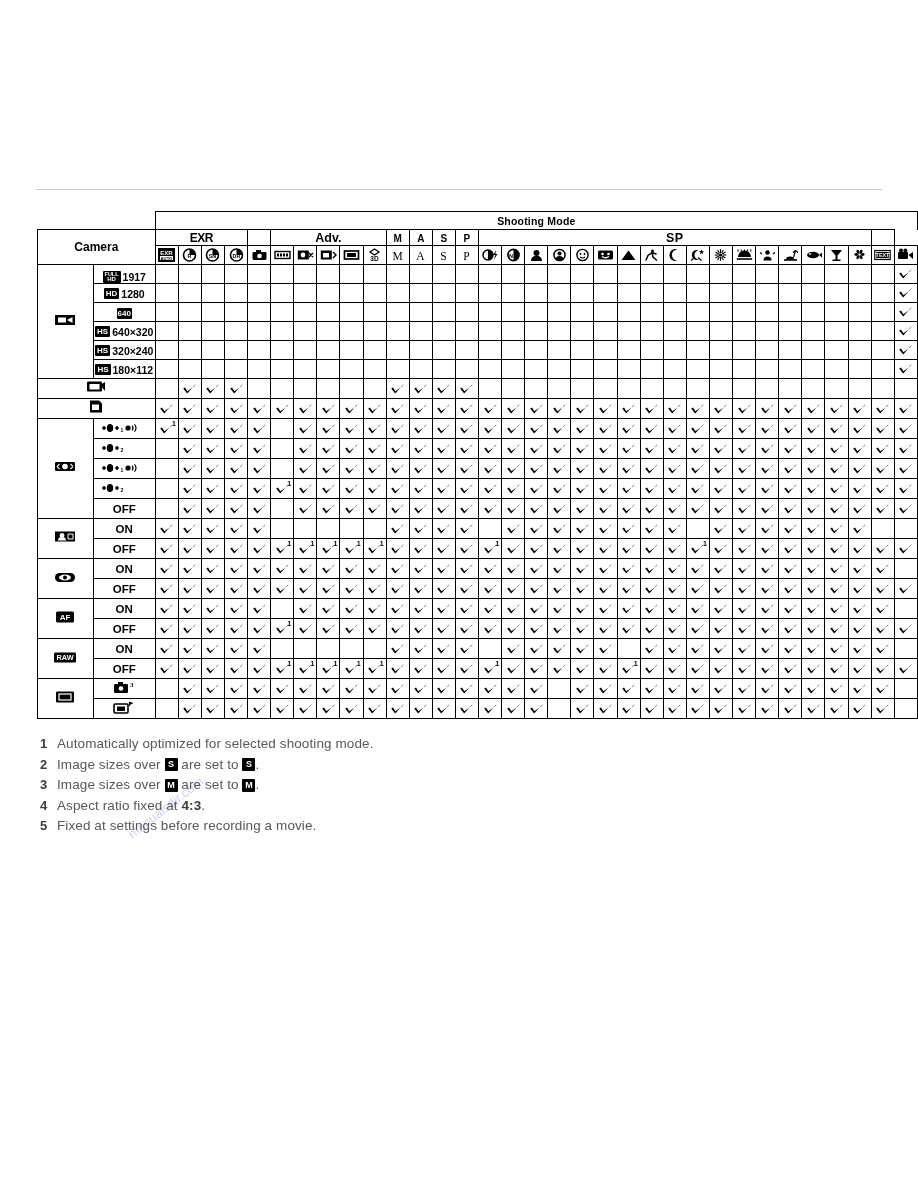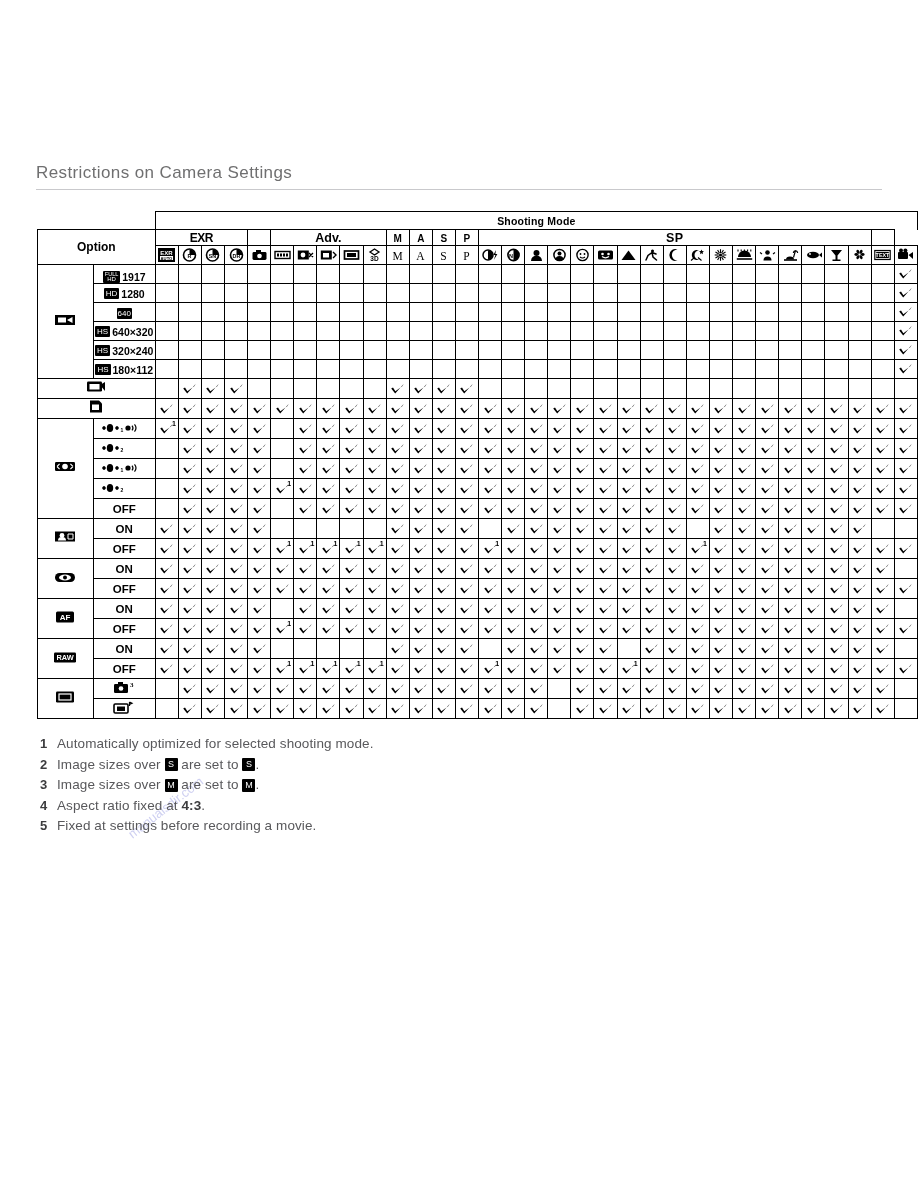--- a/index.html
+++ b/index.html
@@ -70,21 +70,21 @@
   .ck{position:relative;}
   .ck svg{display:block;margin:0 auto;}
   .sup{
     font-size:7px;vertical-align:super;font-weight:700;
     position:absolute;right:2px;top:1px;line-height:1;
   }
 
   
   .badge{
     display:inline-block;background:#000;color:#fff;
-    font-size:8px;font-weight:400;line-height:9px;
+    font-size:8px;font-weight:700;line-height:9px;
     padding:1px 2px;border-radius:1px;vertical-align:middle;
     font-family:"Liberation Sans",sans-serif;letter-spacing:0;
   }
   .badge.sq{min-width:9px;text-align:center;padding:1px 1px;}
   .lbl-txt{font-size:10.5px;font-weight:700;vertical-align:middle;margin-left:2px;}
   .icon-svg{display:block;margin:0 auto;}
 
   
   .notes{position:absolute;left:40px;top:734px;width:520px;}
   .note{
@@ -98,21 +98,20 @@
 
   
   .wm{position:absolute;color:#c6c8ef;font-size:15px;opacity:.85;
       font-family:"Liberation Sans",sans-serif;pointer-events:none;}
 </style>
 </head>
 <body>
 
 <div class="page">
 
-  <div class="page-title">Restrictions on Camera Settings</div>
   <div class="title-rule"></div>
 
   <div class="wm" style="left:660px;top:338px;transform:rotate(-38deg);">manuals</div>
   <div class="wm" style="left:600px;top:430px;transform:rotate(-38deg);font-size:13px;">manualsdir</div>
   <div class="wm" style="left:560px;top:560px;transform:rotate(-38deg);font-size:13px;">manualsdir.com</div>
   <div class="wm" style="left:120px;top:800px;transform:rotate(-38deg);font-size:13px;">manualsdir.com</div>
 
   <div class="tbl-wrap">
     <table class="matrix">
       <colgroup id="cg">
@@ -151,21 +150,21 @@
           <col class="c-cell">
           <col class="c-cell">
           <col class="c-cell">
         </colgroup>
       <thead>
         <tr id="hdr-super">
             <td class="nob" colspan="2"></td>
             <td class="h-shoot" colspan="33" style="border-top: 1px solid rgb(0, 0, 0); border-left: 1px solid rgb(0, 0, 0); border-right: 1px solid rgb(0, 0, 0); border-bottom: none; text-align: center; padding-right: 0px;">Shooting Mode</td>
           </tr>
         <tr id="hdr-group">
-            <td class="opt-cell" colspan="2" rowspan="2" style="font-size: 12px; position: relative;">Option</td>
+            <td class="opt-cell" colspan="2" rowspan="2" style="font-size: 12px; position: relative;">Camera</td>
             <td class="h-grp" colspan="4"><span class="lab-exr">EXR</span></td>
             <td class="h-grp" colspan="1"></td>
             <td class="h-grp" colspan="5"><span class="lab-adv">Adv.</span></td>
             <td class="h-grp" colspan="1"><span class="lab-mode">M</span></td>
             <td class="h-grp" colspan="1"><span class="lab-mode">A</span></td>
             <td class="h-grp" colspan="1"><span class="lab-mode">S</span></td>
             <td class="h-grp" colspan="1"><span class="lab-mode">P</span></td>
             <td class="h-grp" colspan="17"><span class="lab-sp">SP</span></td>
             <td class="h-grp" colspan="1"></td>
           </tr>

